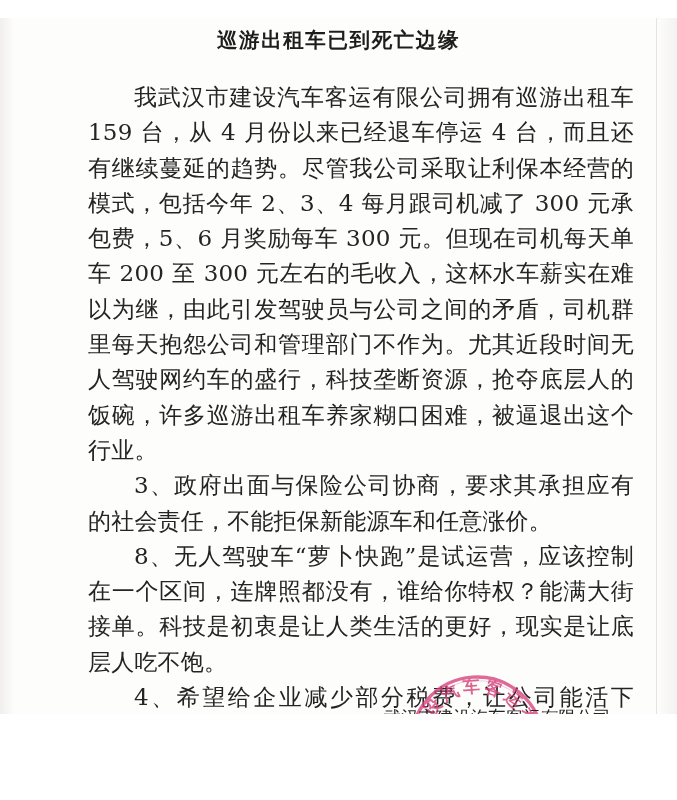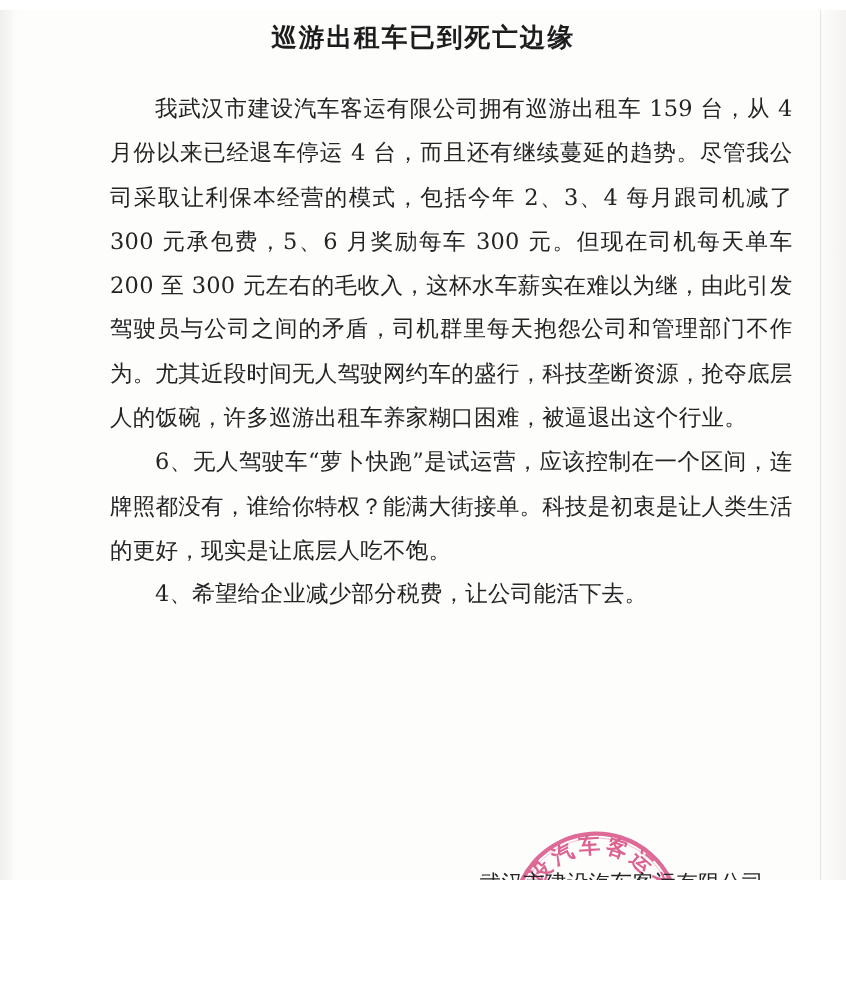--- a/index.html
+++ b/index.html
@@ -8,21 +8,21 @@
     padding: 0;
     background: #ffffff;
   }
   body {
     font-family: "DejaVu Serif", "Liberation Serif", serif;
   }
   .page {
     position: relative;
     width: 677px;
     height: 696px;
-    margin: 8px auto;
+    margin: 18px auto;
     background: #fdfdfc;
     overflow: hidden;
   }
   
   .page::before {
     content: "";
     position: absolute;
     top: 0; left: 0;
     width: 14px; height: 100%;
     background: linear-gradient(to right, #f0efed 0%, #fdfdfc 100%);
@@ -57,21 +57,21 @@
     color: #1d1d1d;
     font-family: "DejaVu Serif", "Liberation Serif", serif;
   }
 
   .body-text {
     position: absolute;
     top: 62px;
     left: 88px;
     width: 546px;
     color: #242424;
-    font-size: 18px;
+    font-size: 23px;
     line-height: 35.3px;
     text-align: justify;
     text-justify: inter-ideograph;
     letter-spacing: 0.2px;
   }
   .body-text p {
     margin: 0;
     text-indent: 2em;
     text-align: justify;
     text-justify: inter-ideograph;
@@ -144,21 +144,22 @@
 
 <div class="page">
 
   <div class="page-edge"></div>
   <div class="page-edge-shade"></div>
 
   <div class="doc-title">巡游出租车已到死亡边缘</div>
 
   <div class="body-text">
     <p>我武汉市建设汽车客运有限公司拥有巡游出租车 159 台，从 4 月份以来已经退车停运 4 台，而且还有继续蔓延的趋势。尽管我公司采取让利保本经营的模式，包括今年 2、3、4 每月跟司机减了 300 元承包费，5、6 月奖励每车 300 元。但现在司机每天单车 200 至 300 元左右的毛收入，这杯水车薪实在难以为继，由此引发驾驶员与公司之间的矛盾，司机群里每天抱怨公司和管理部门不作为。尤其近段时间无人驾驶网约车的盛行，科技垄断资源，抢夺底层人的饭碗，许多巡游出租车养家糊口困难，被逼退出这个行业。</p>
-    <p>6、无人驾驶车“萝卜快跑”是试运营，应该控制在一个区间，连牌照都没有，谁给你特权？能满大街接单。科技是初衷是让人类生活的更好，现实是让底层人吃不饱。</p>
+    <p>3、政府出面与保险公司协商，要求其承担应有的社会责任，不能拒保新能源车和任意涨价。</p>
+    <p>8、无人驾驶车“萝卜快跑”是试运营，应该控制在一个区间，连牌照都没有，谁给你特权？能满大街接单。科技是初衷是让人类生活的更好，现实是让底层人吃不饱。</p>
     <p>4、希望给企业减少部分税费，让公司能活下去。</p>
   </div>
 
   <div class="signature-block">
     <div>武汉市建设汽车客运有限公司</div>
   </div>
 
   <div class="seal">
     <svg viewBox="0 0 142 142" xmlns="http://www.w3.org/2000/svg">
       <defs>

